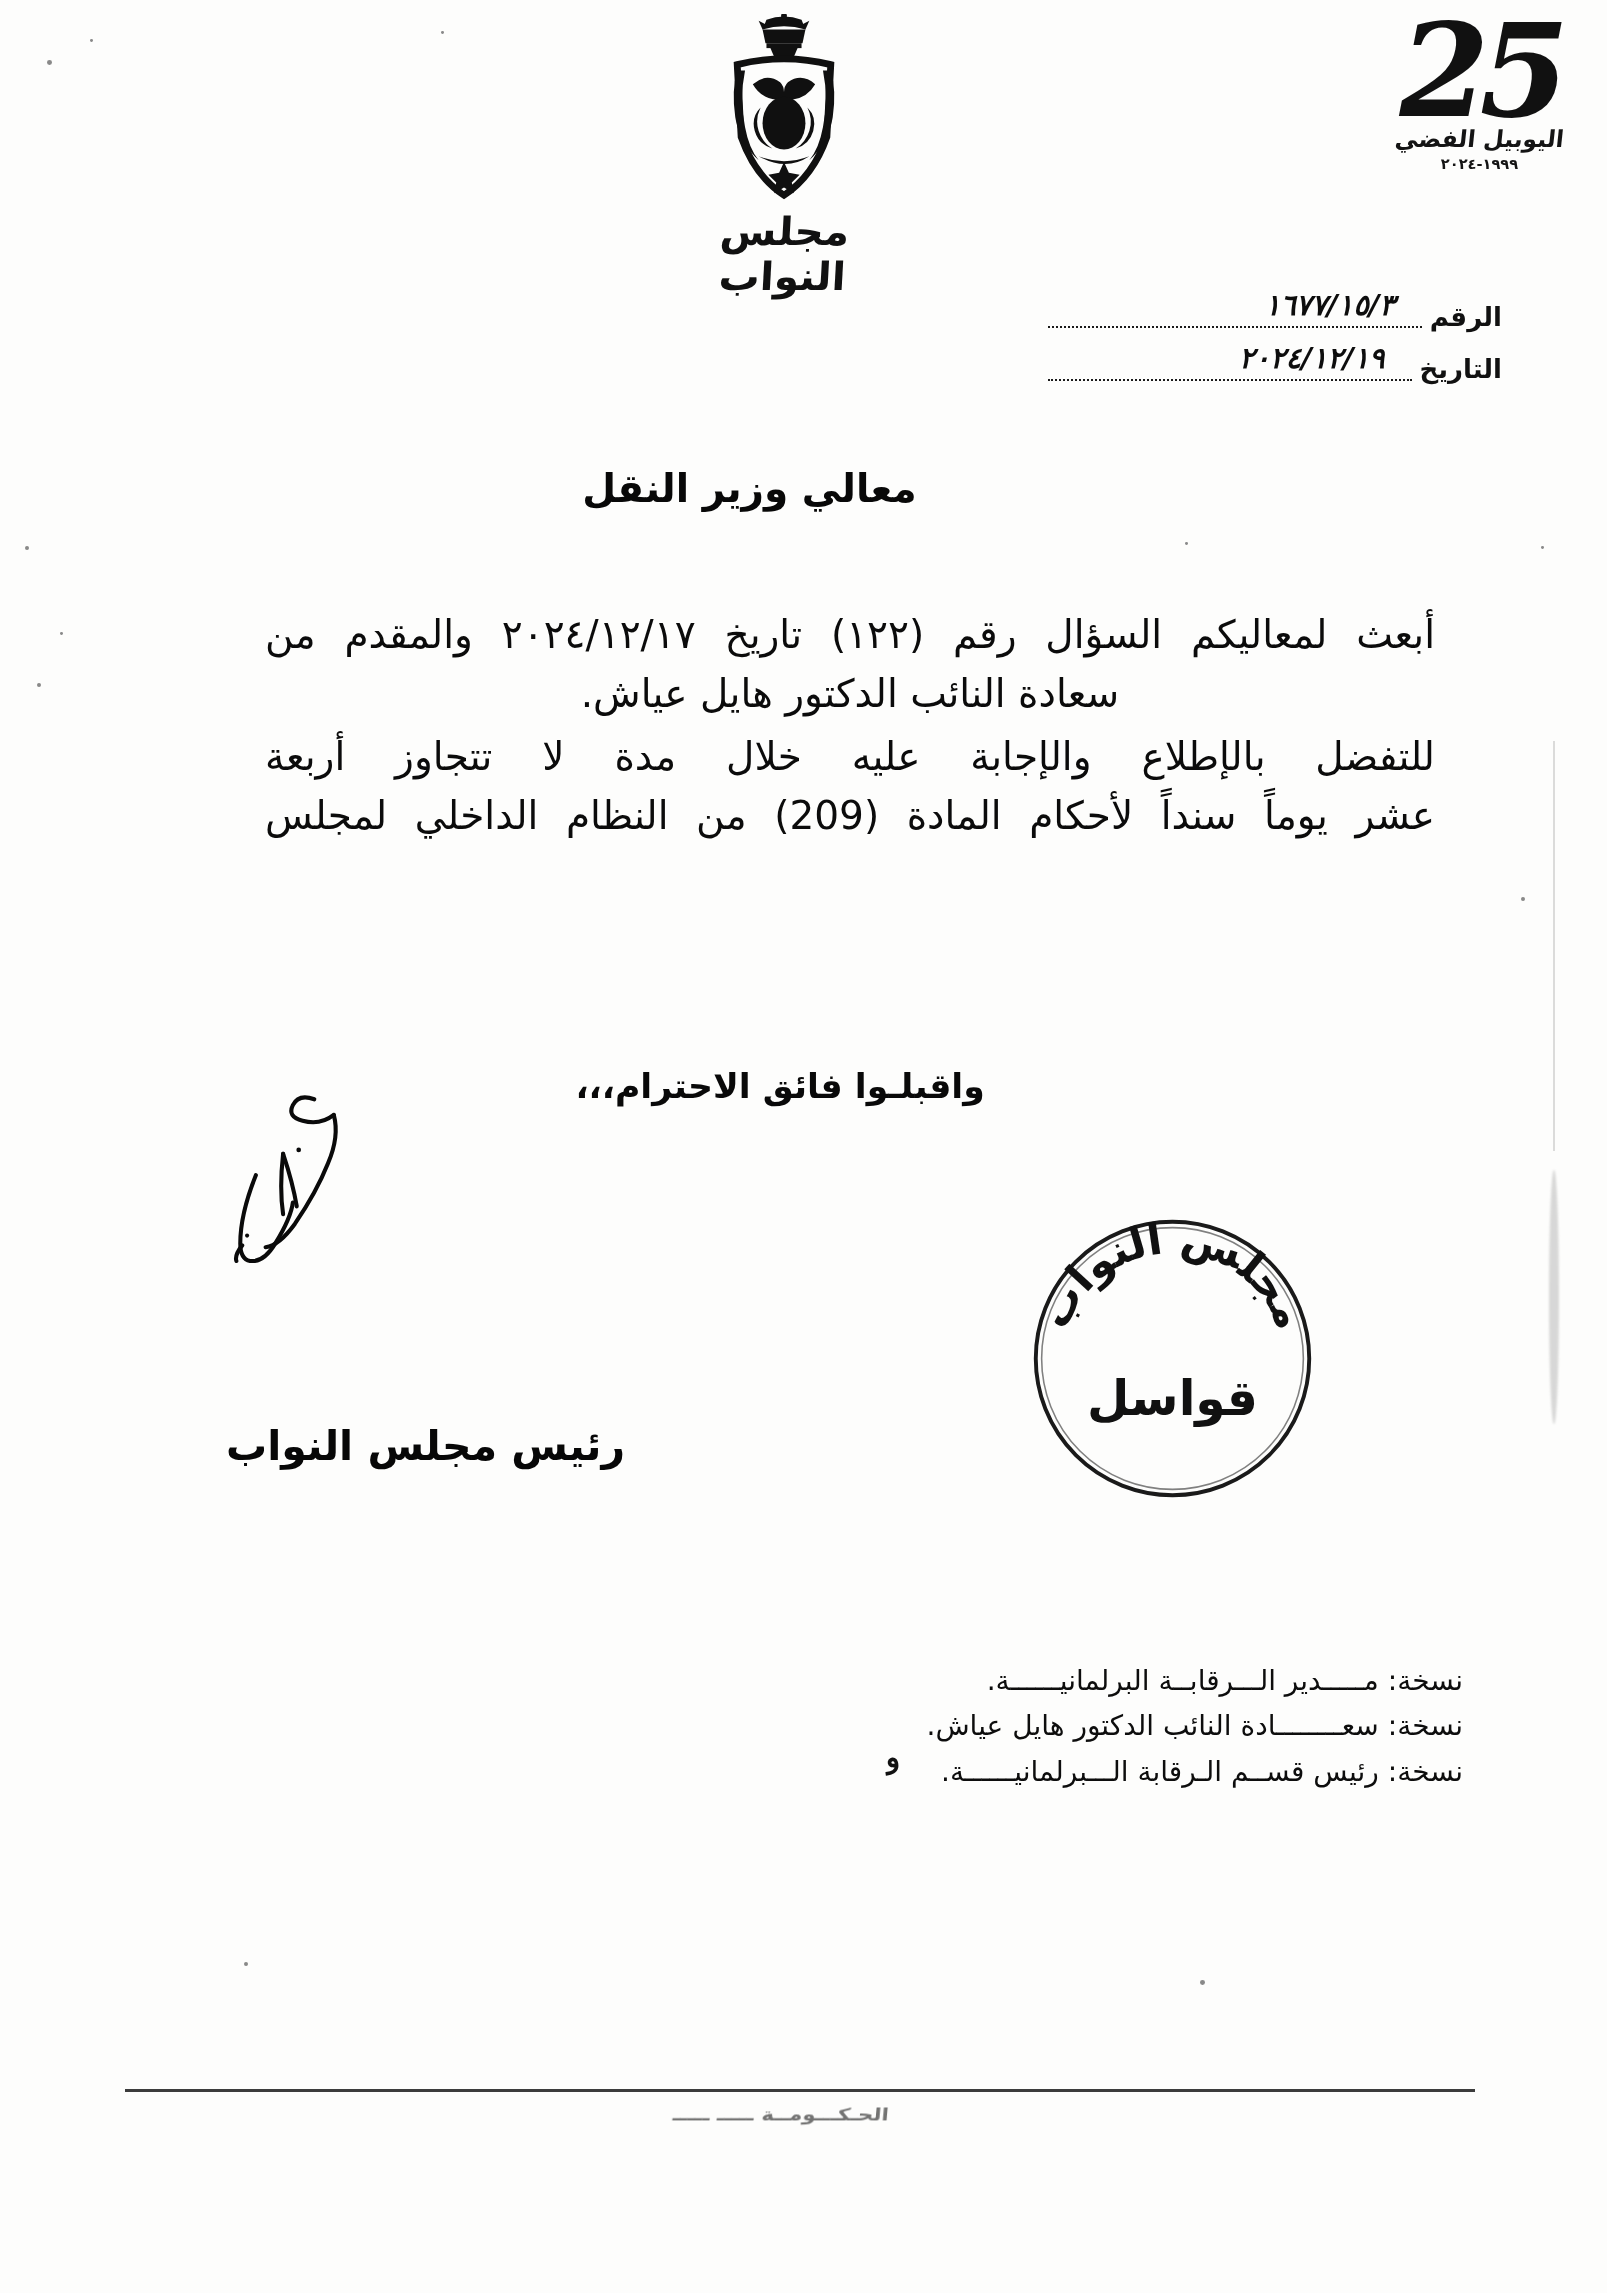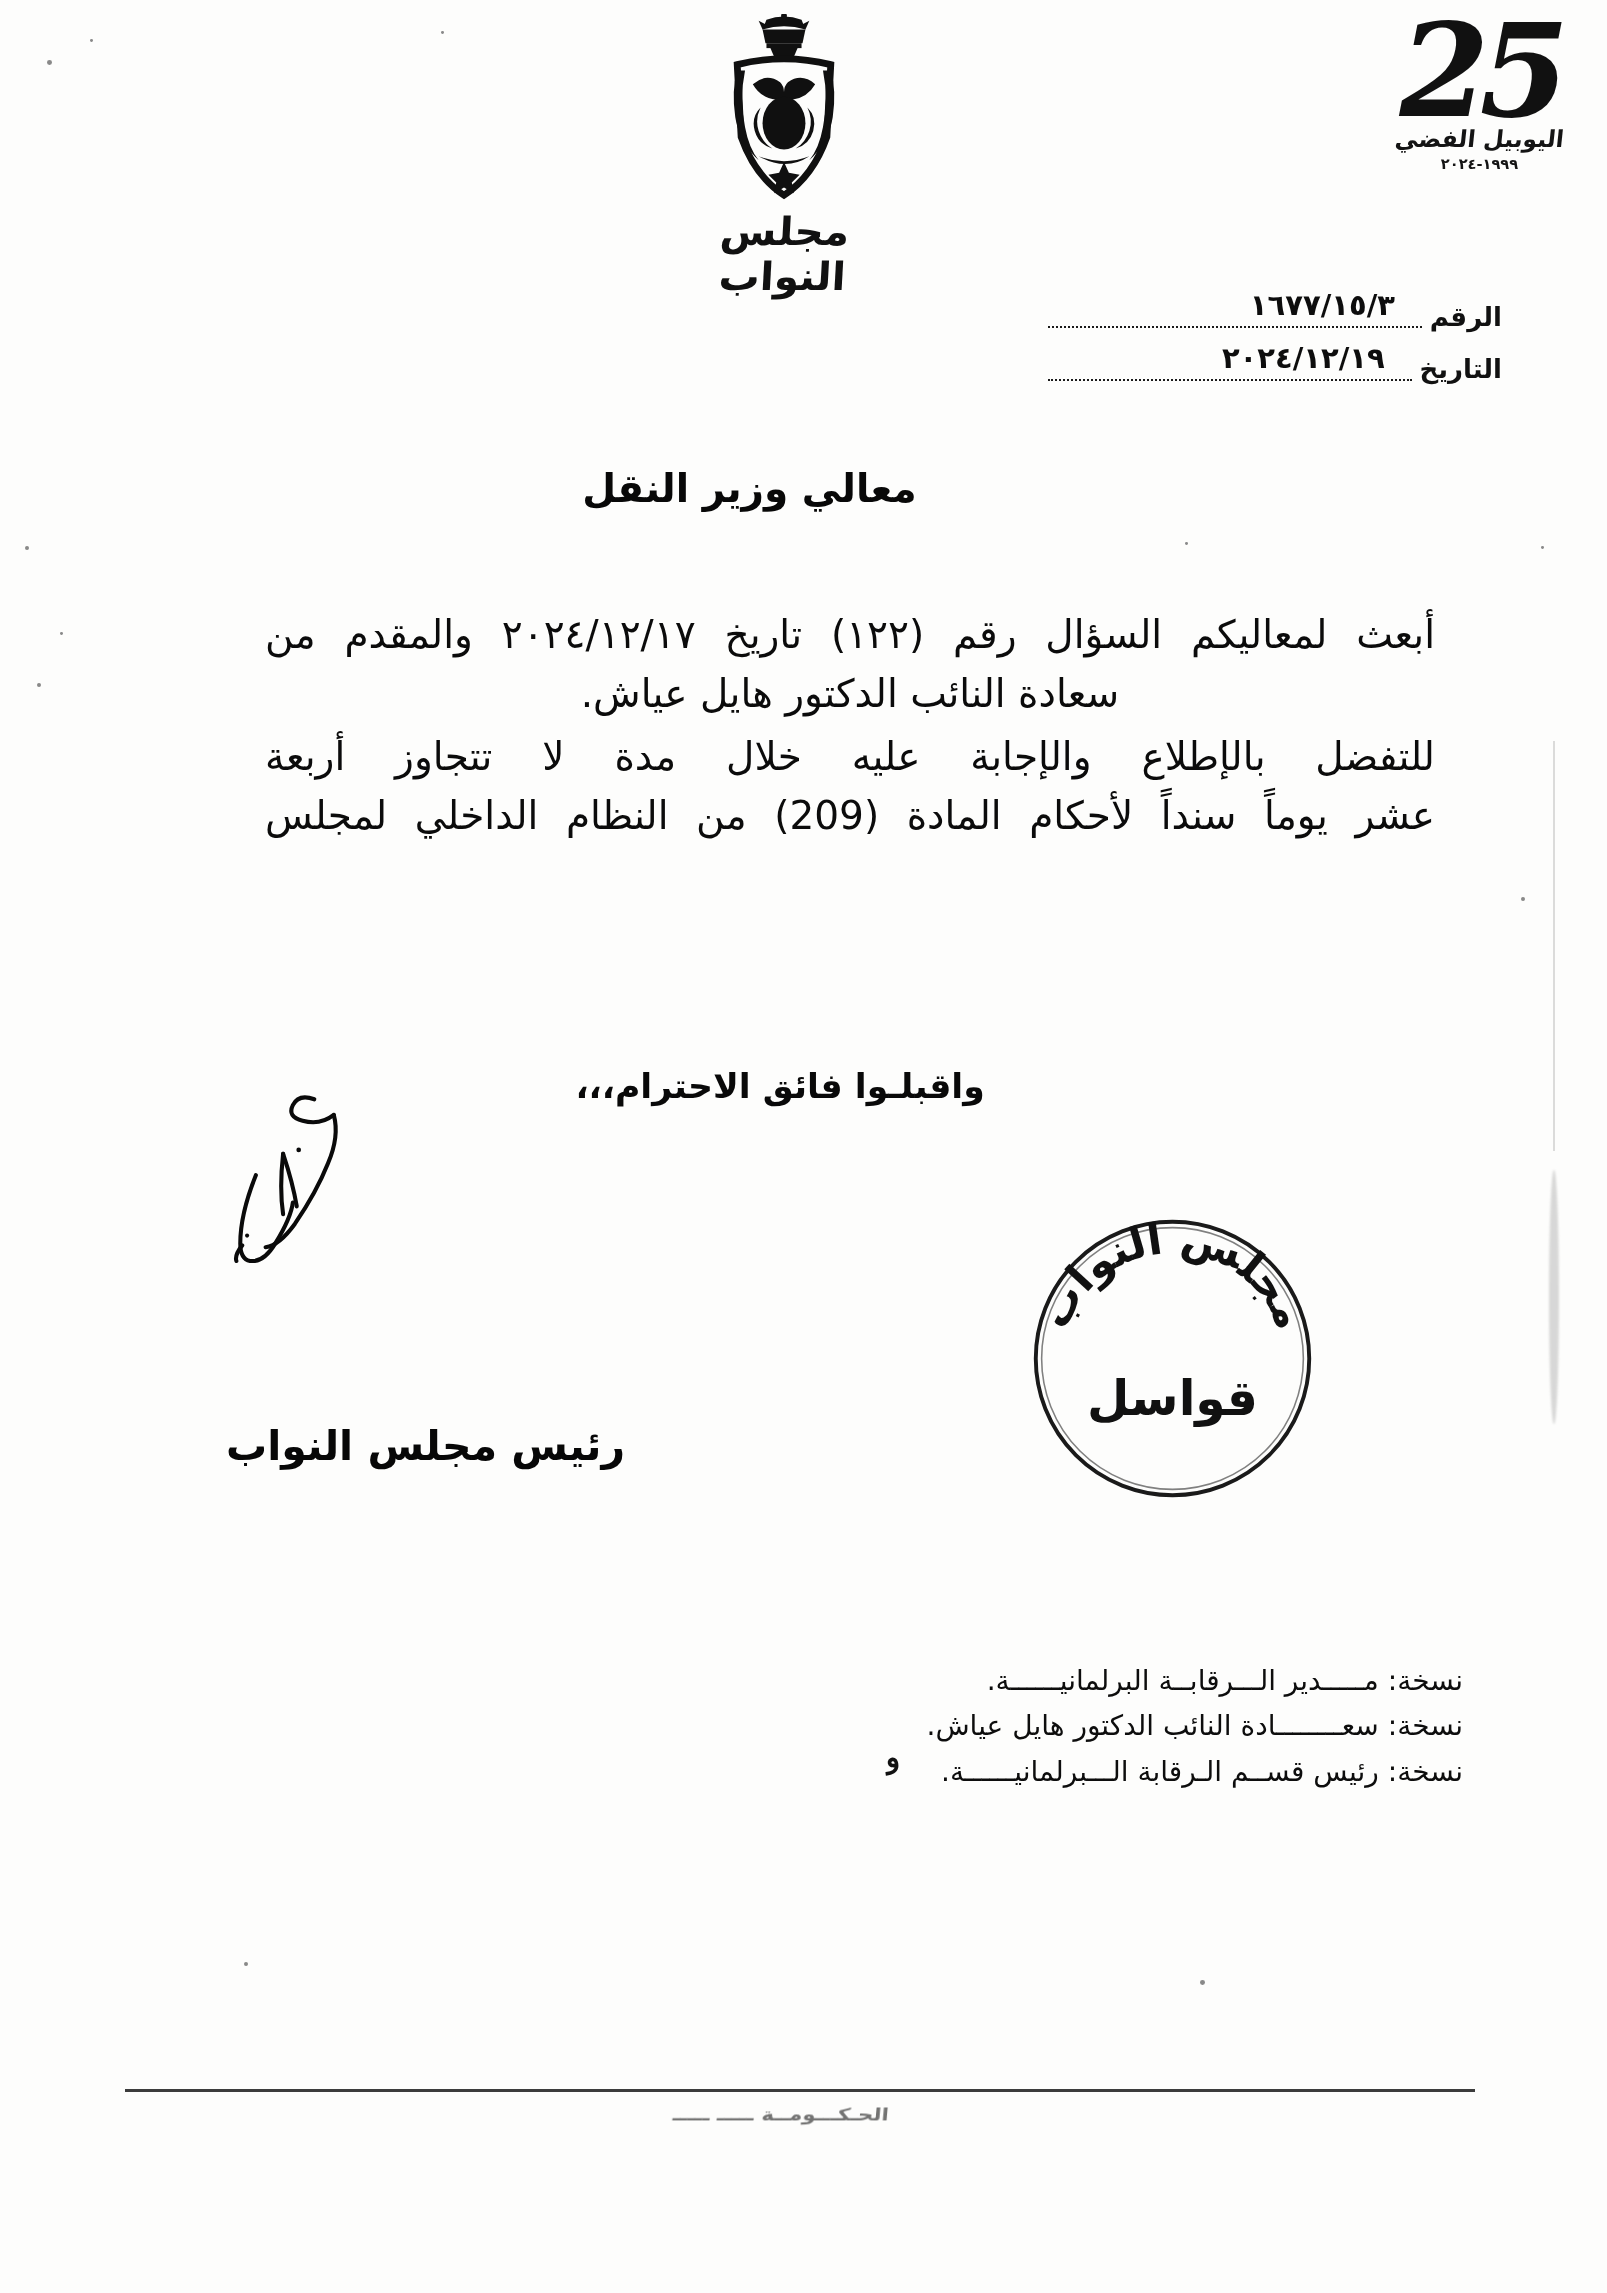--- a/index.html
+++ b/index.html
@@ -104,20 +104,21 @@
     white-space: nowrap;
     letter-spacing: 2px;
     padding-bottom: 2px;
   }
   .refdots {
     flex: 1;
     border-bottom: 2.9px dotted #1a1a1a;
     margin: 0 7.8px 5.9px 3.9px;
     position: relative;
     height: 33px;
+    font-style: italic;
   }
   .refvalue {
     position: absolute;
     right: 27px;
     bottom: 3.9px;
     font-size: 29px;
     font-weight: 700;
     color: #0d0d0d;
     letter-spacing: 1px;
     white-space: nowrap;

